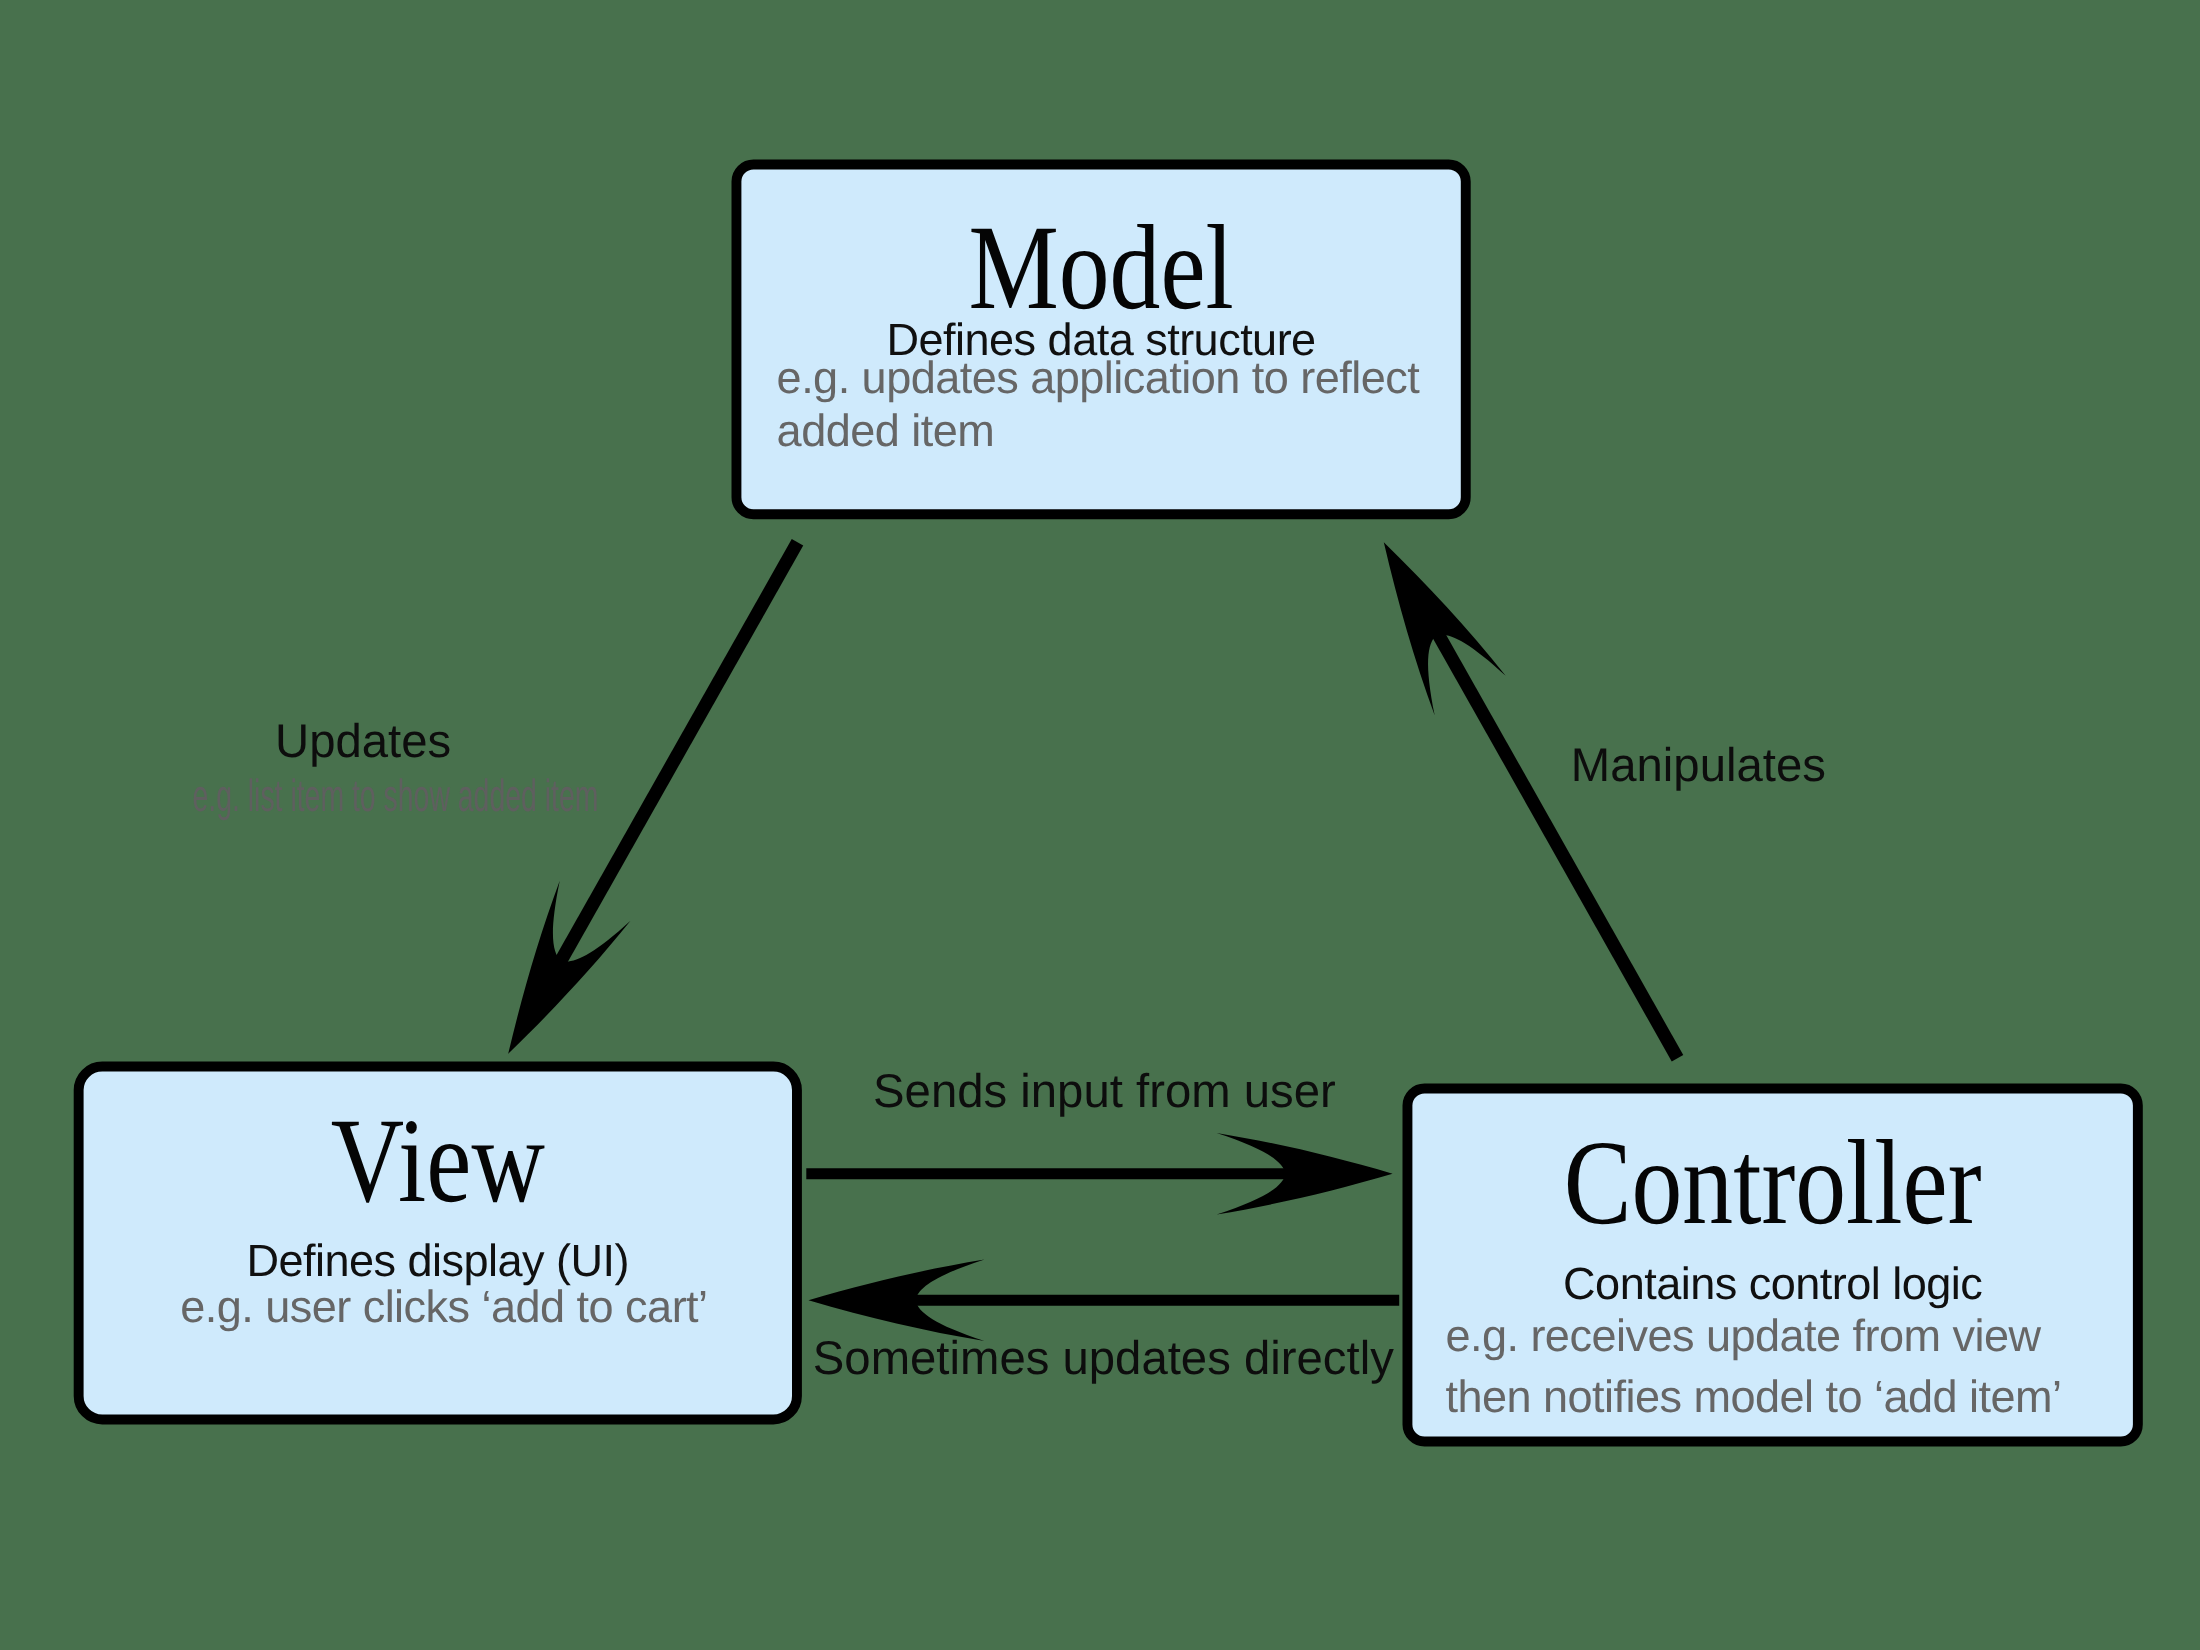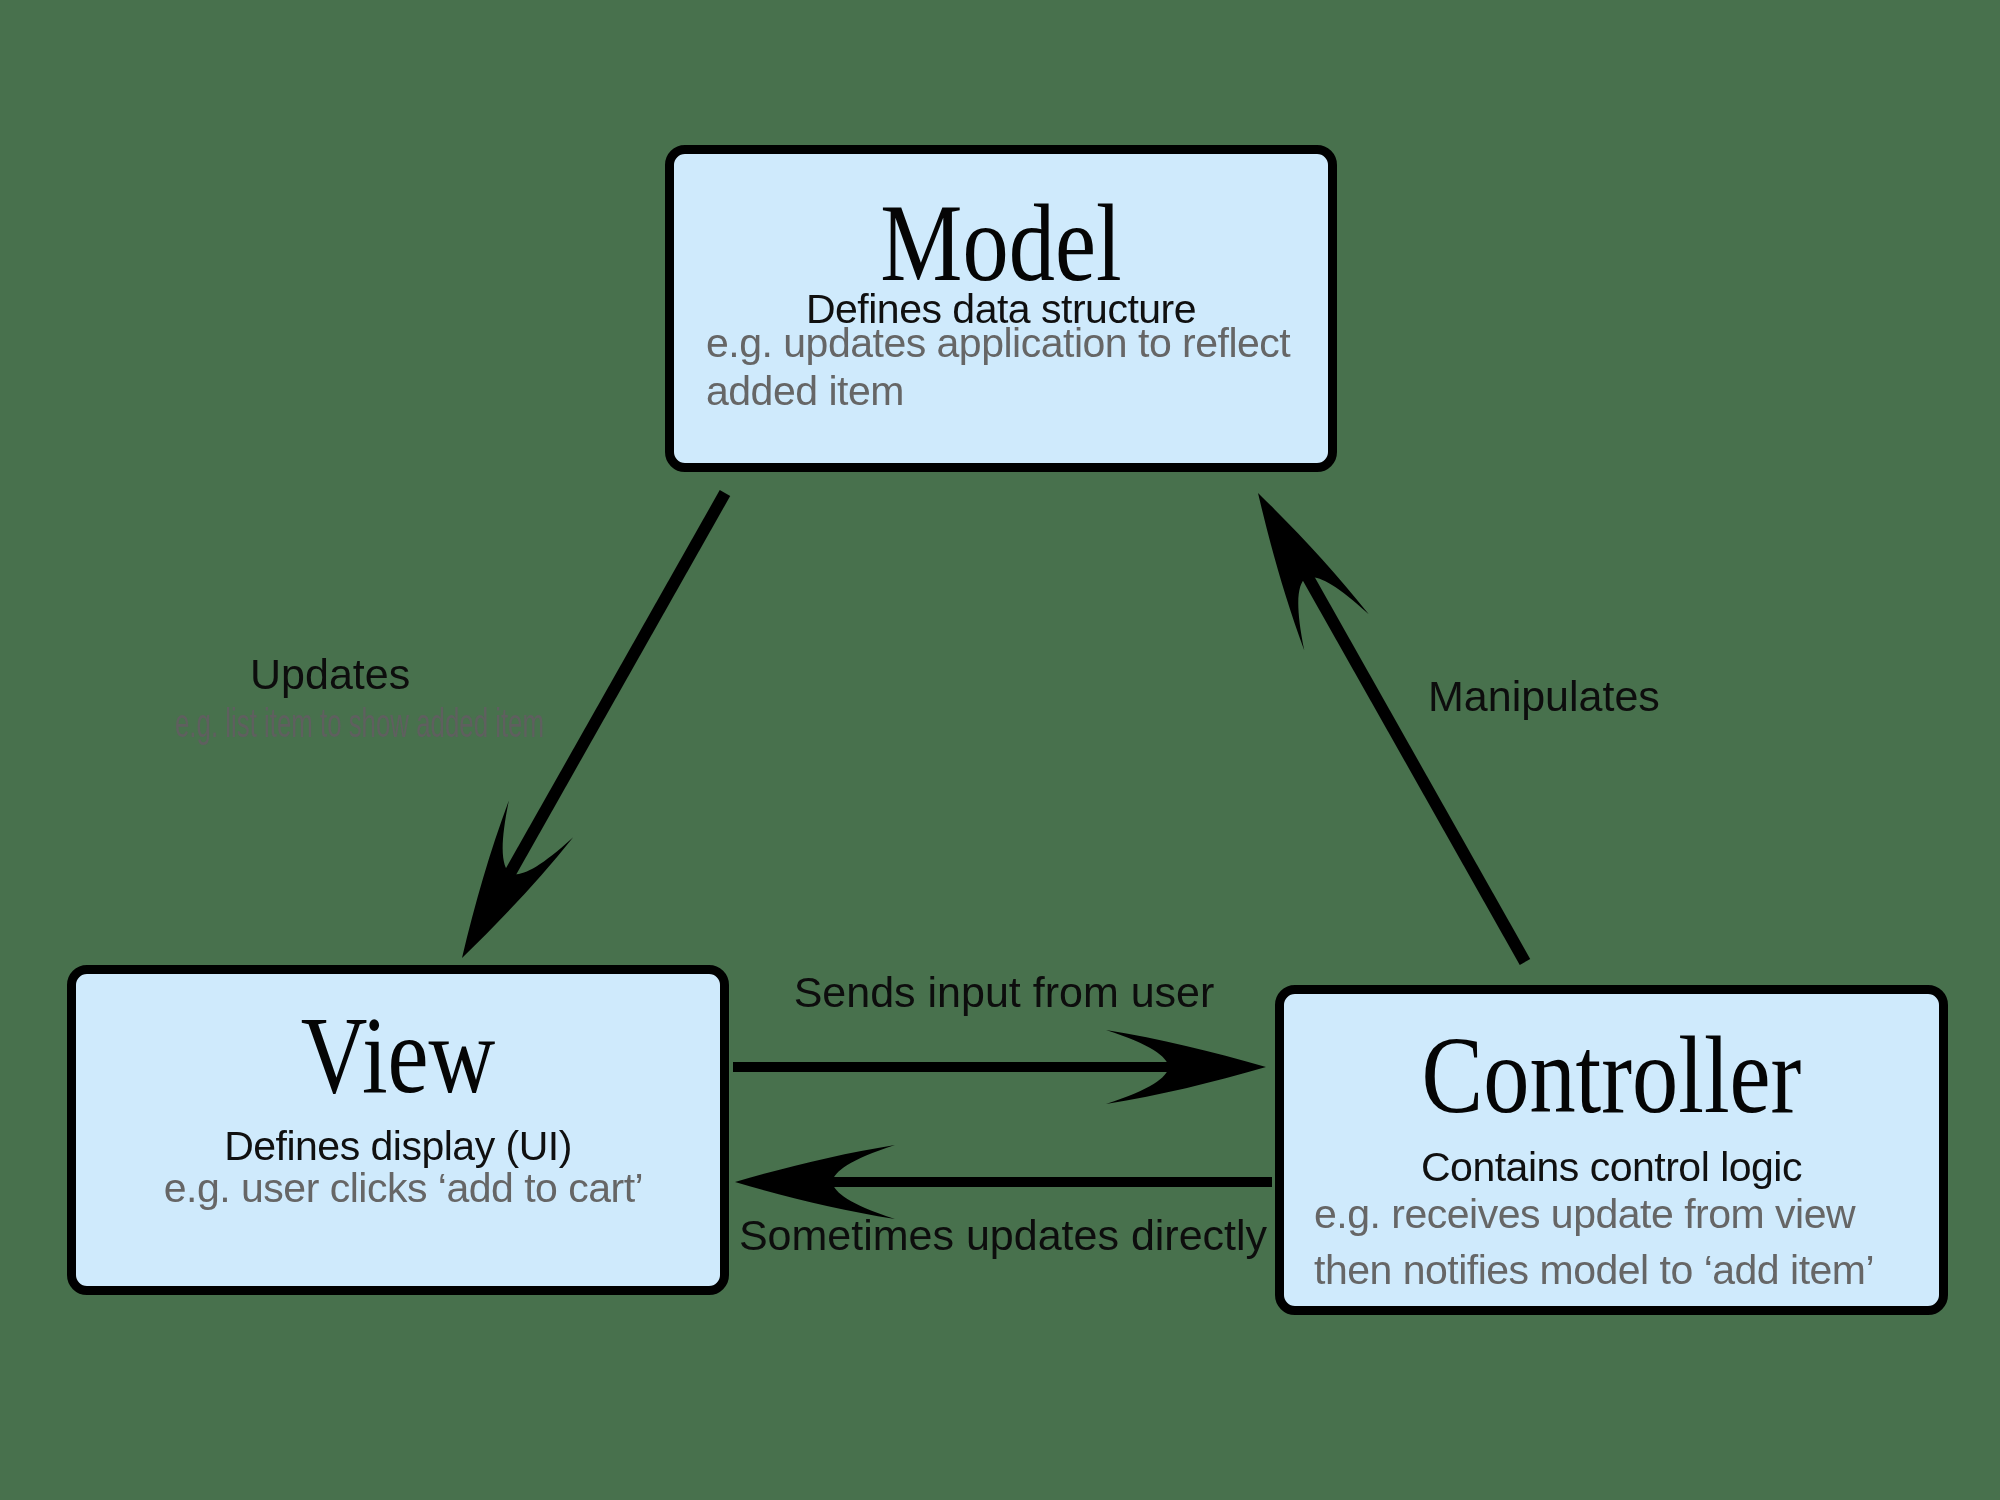--- a/index.html
+++ b/index.html
@@ -16,21 +16,21 @@
     position:absolute;left:0;top:0;width:2000px;height:1500px;
   }
   .box{
     position:absolute;
     background:#CFEAFC;
     border:9px solid #000;
     border-radius:20px;
     box-sizing:border-box;
   }
   #model-box{left:665px;top:145px;width:672px;height:327px;}
-  #view-box{left:67px;top:965px;width:662px;height:330px;}
+  #view-box{left:67px;top:965px;width:662px;height:330px;border-radius:26px;}
   #controller-box{left:1275px;top:965px;width:673px;height:330px;margin-top:20px;}
 
   .box-title{
     position:absolute;left:0;right:0;
     text-align:center;
     font-family:"Liberation Serif", serif;
     font-size:110px;line-height:110px;
     color:#050505;
     transform:scaleX(0.84);
   }

